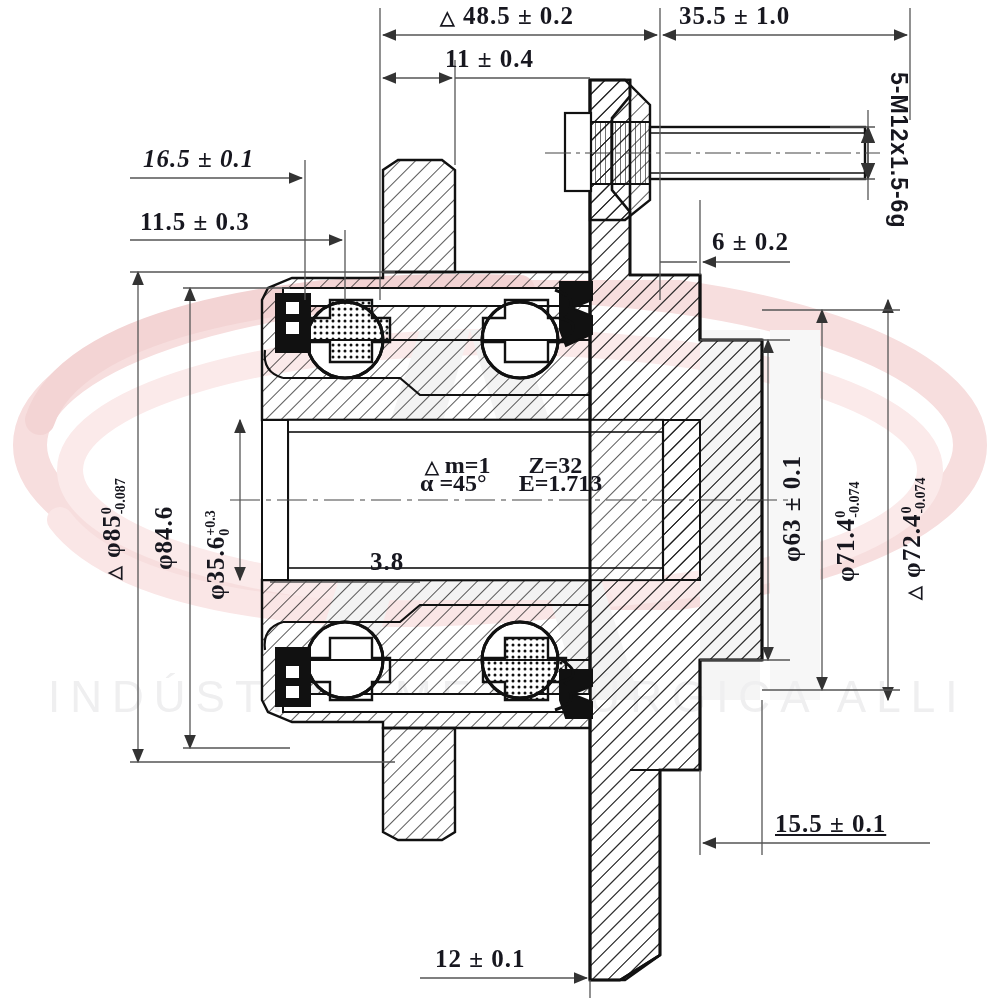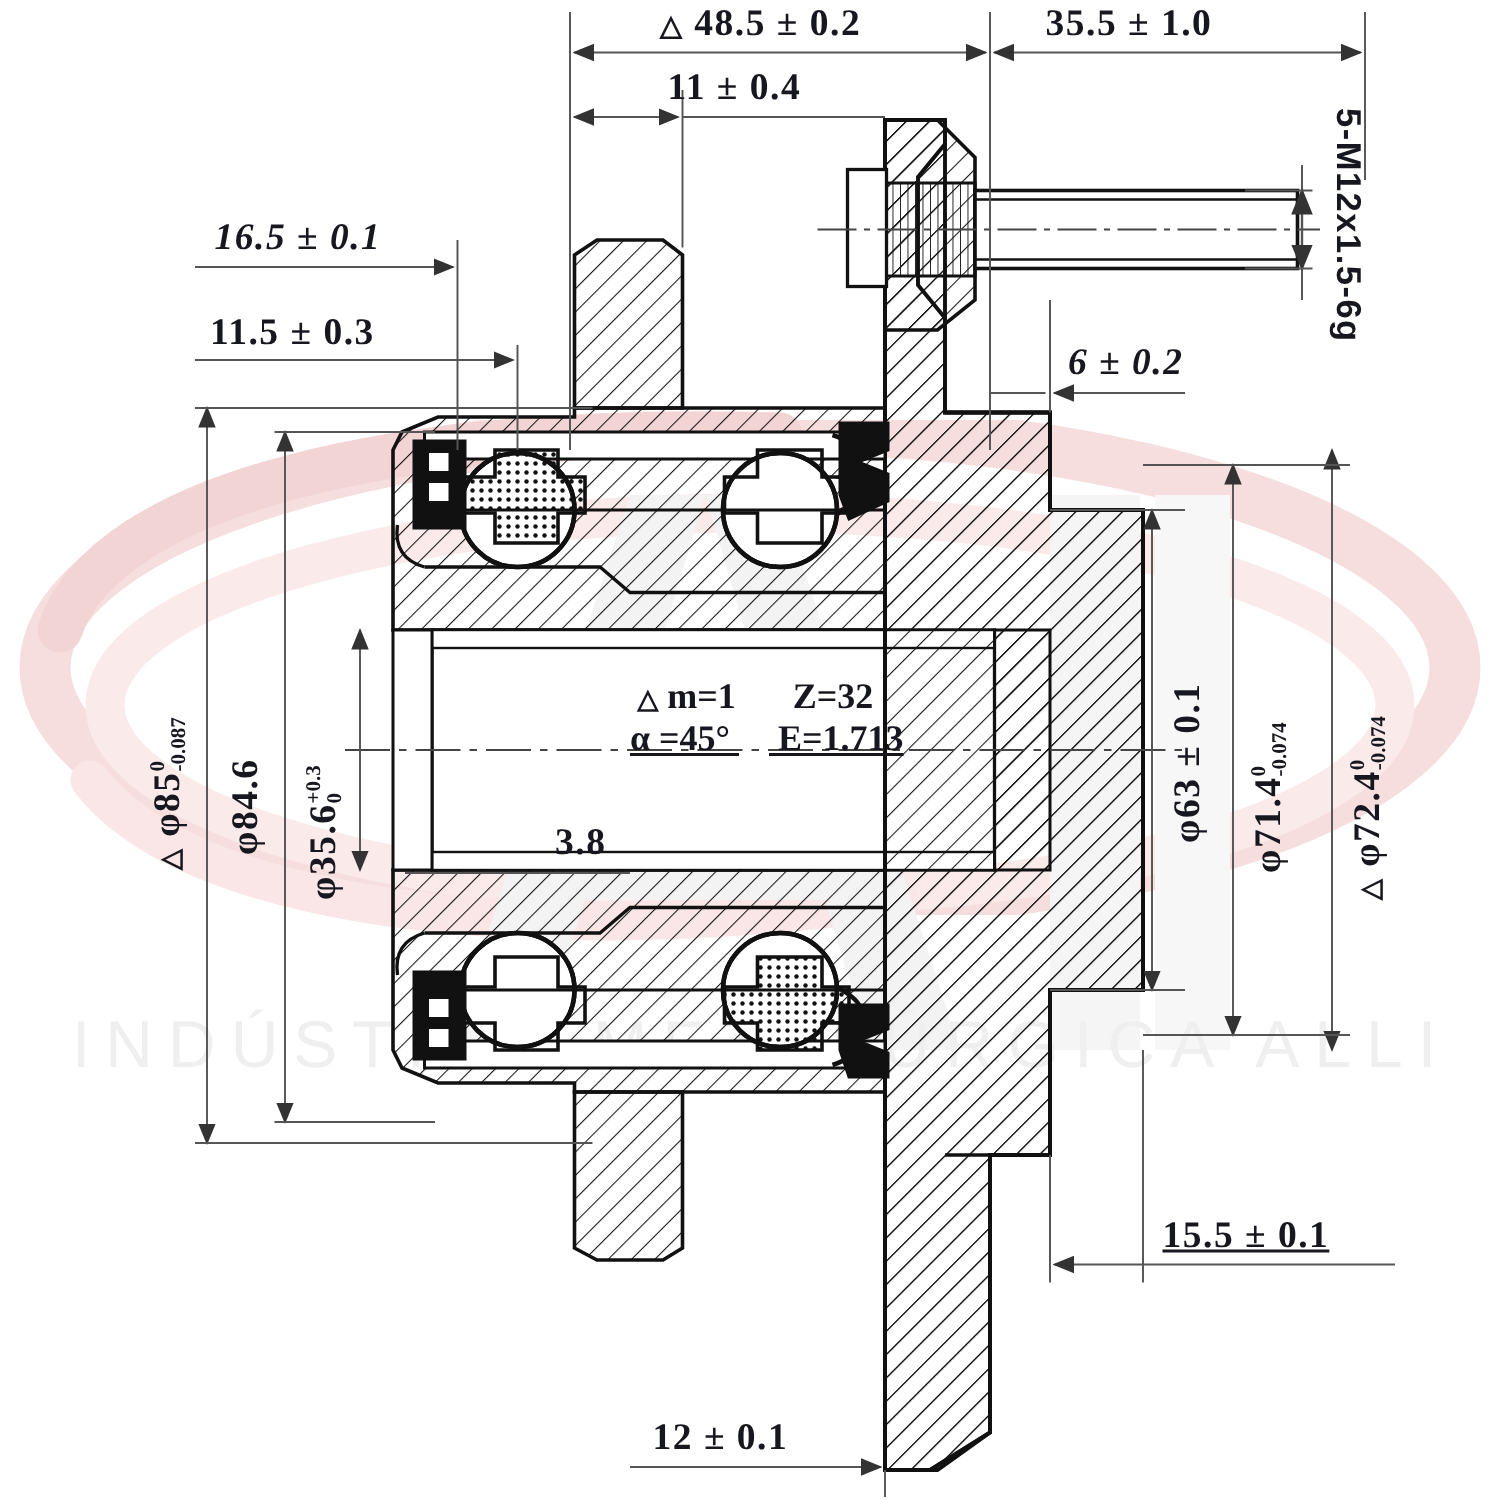--- a/index.html
+++ b/index.html
@@ -236,29 +236,29 @@
       <line x1="590" y1="980" x2="590" y2="998"></line>
       <line x1="420" y1="978" x2="587" y2="978" marker-end="url(#ar)"></line>
     </g>
   </svg>
 
   <div class="dimtext" style="left:440px;top:2px;">
     <span style="font-size:19px;">△</span>
     <span>48.5 ± 0.2</span>
   </div>
 
-  <div class="dimtext" style="left:697px;top:2px;">35.5 ± 1.0</div>
+  <div class="dimtext" style="left:679px;top:2px;">35.5 ± 1.0</div>
 
   <div class="dimtext" style="left:445px;top:45px;">11 ± 0.4</div>
 
   <div class="dimtext" style="left:143px;top:145px;font-style:italic;">16.5 ± 0.1</div>
 
   <div class="dimtext" style="left:140px;top:208px;">11.5 ± 0.3</div>
 
-  <div class="dimtext" style="left:712px;top:228px;font-style:italic;">6 ± 0.2</div>
+  <div class="dimtext" style="left:712px;top:228px;">6 ± 0.2</div>
 
   <div class="dimtext" style="left:370px;top:548px;">3.8</div>
 
   <div class="dimtext" style="left:775px;top:810px;text-decoration:underline;">15.5 ± 0.1</div>
 
   <div class="dimtext" style="left:435px;top:945px;">12 ± 0.1</div>
 
   <div class="dimtext vert" style="left:912px;top:72px;transform:rotate(90deg);font-family:'Liberation Sans',sans-serif;font-size:23px;">5-M12x1.5-6g</div>
 
   <div class="dimtext vert" style="left:98px;top:580px;transform:rotate(-90deg);">
@@ -286,19 +286,19 @@
     <span style="font-size:18px;">△</span>
     <span>φ</span><span>72.4</span><span class="frac"><i>0</i><i>-0.074</i></span>
   </div>
 
   <div class="gearbox" style="left:425px;top:452px;">
     <span style="font-size:18px;">△</span>
     <span>m=1</span>
     <span style="display:inline-block;width:26px;"></span>
     <span>Z=32</span>
   </div>
-  <div class="gearbox" style="left:420px;top:480px;text-decoration:underline;">
+  <div class="gearbox" style="left:420px;top:470px;">
     <span>α =45°</span>
     <span style="display:inline-block;width:20px;"></span>
     <span>E=1.713</span>
   </div>
 
 </div>
 
 </body></html>

